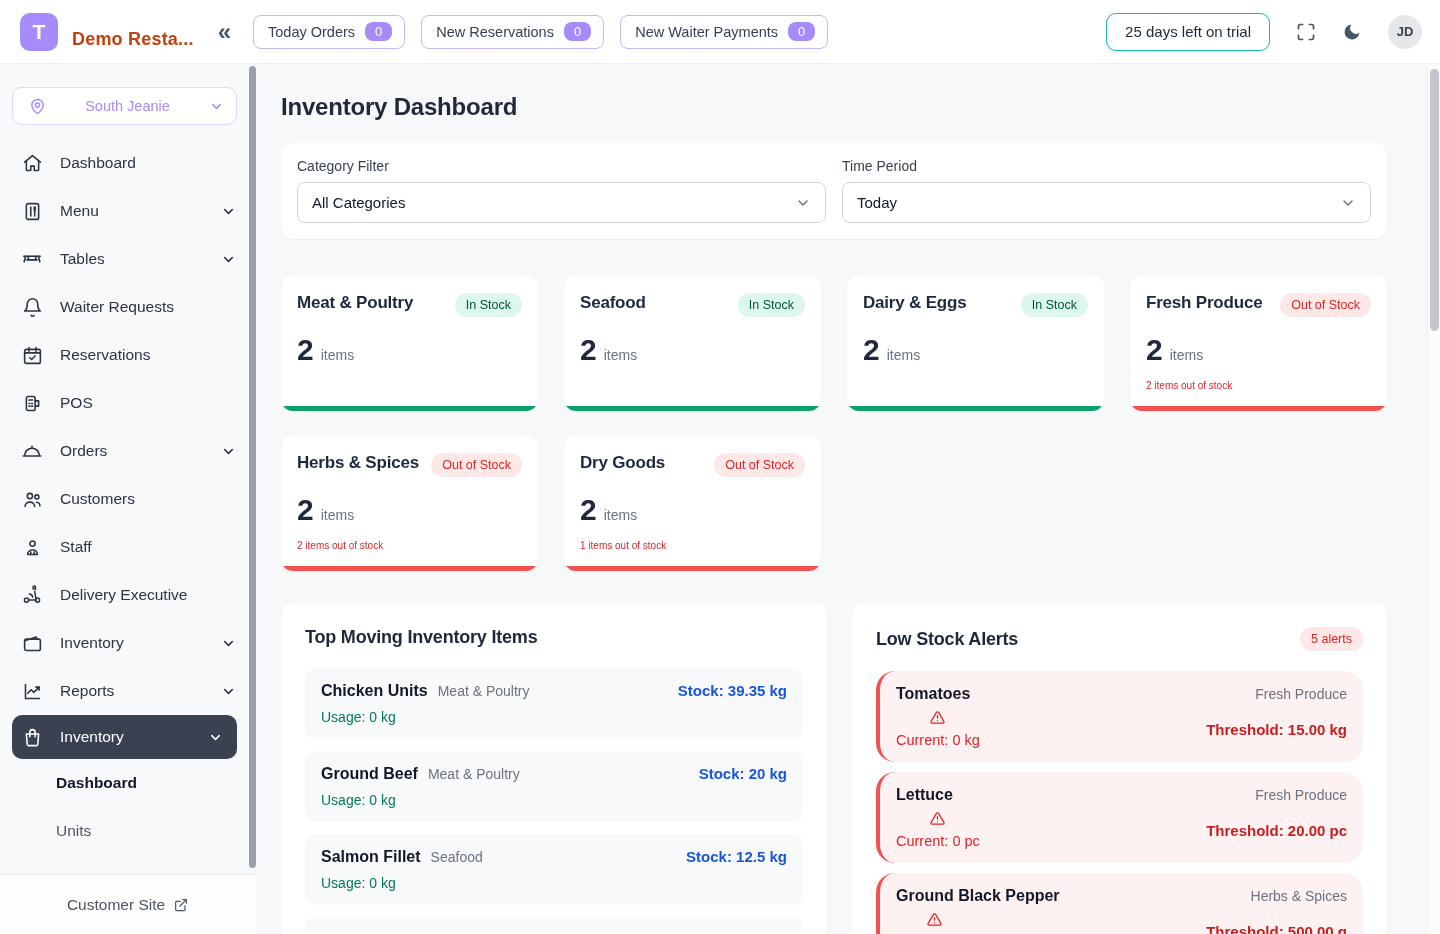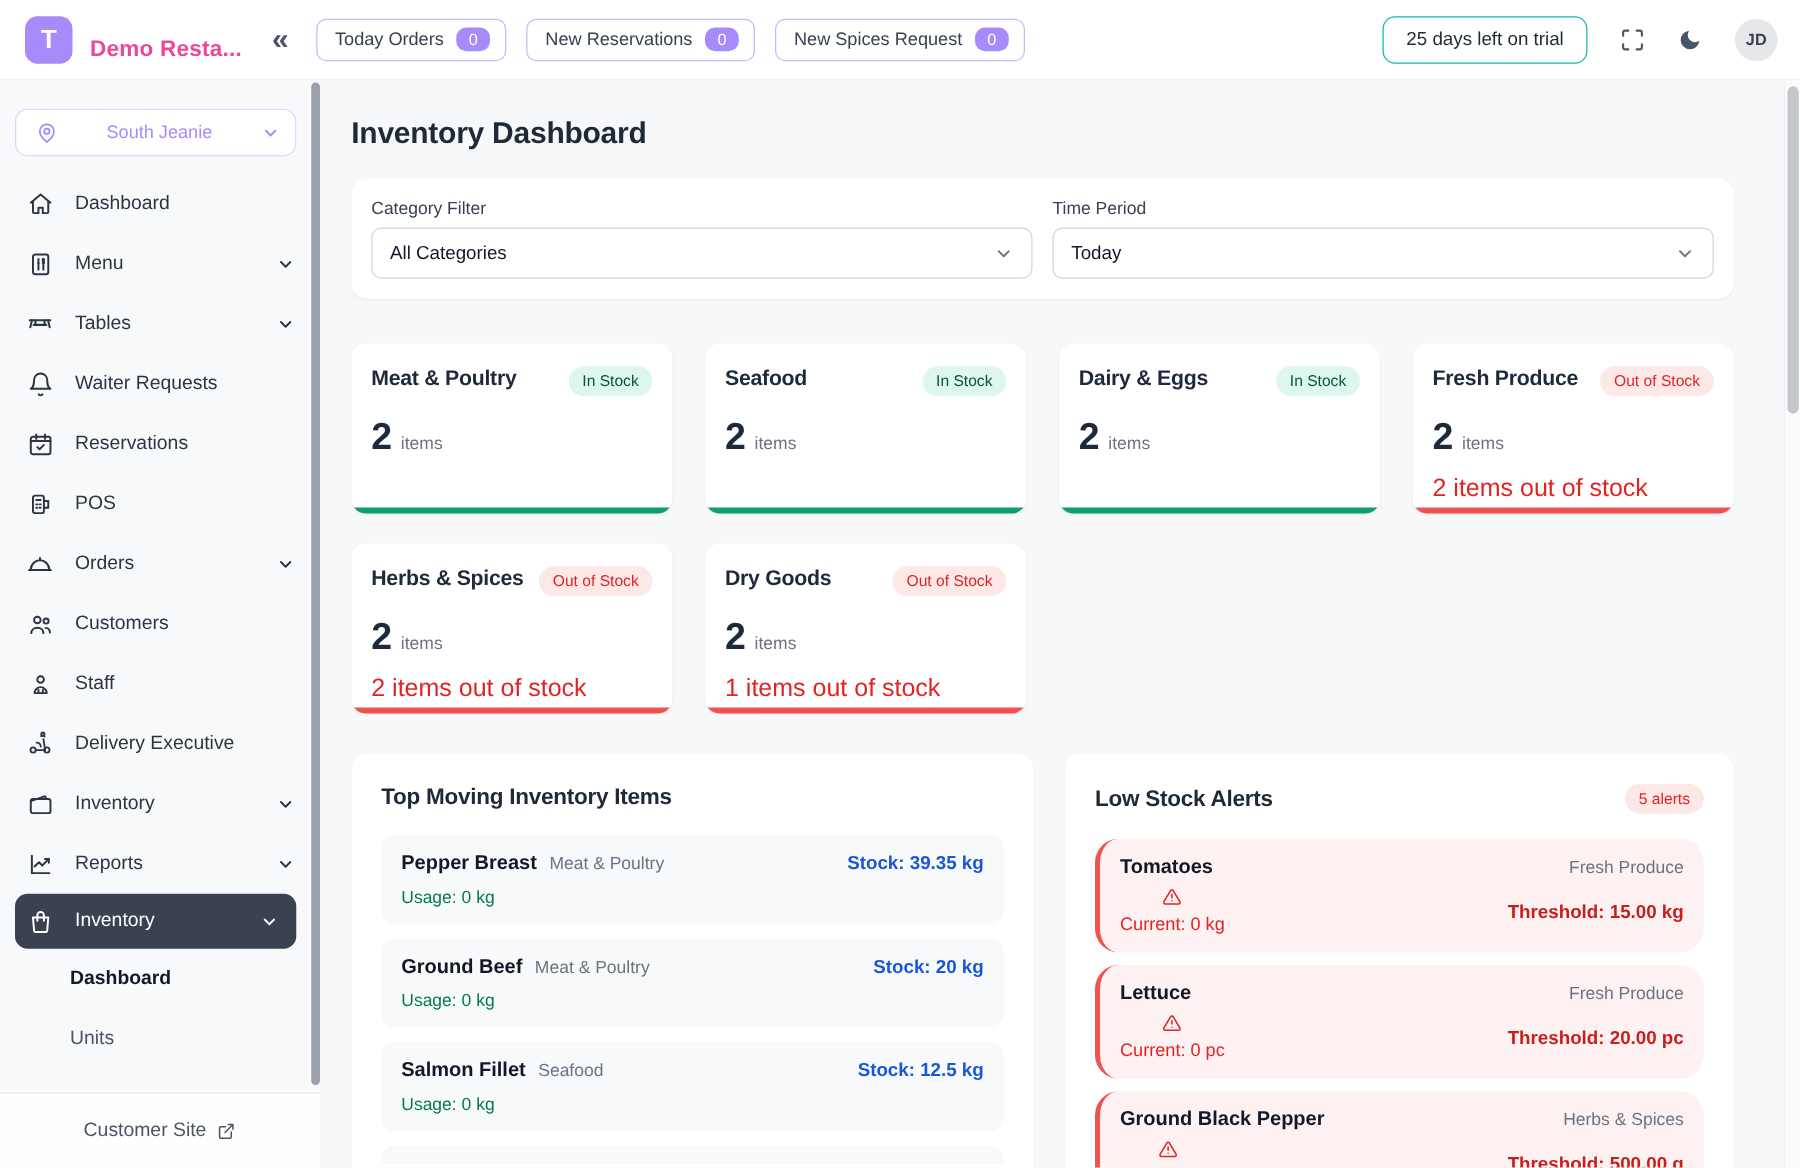--- a/index.html
+++ b/index.html
@@ -2,21 +2,21 @@
 <html><head>
 <meta charset="utf-8">
 <style>
   * { box-sizing: border-box; margin: 0; padding: 0; }
   html, body { width: 1440px; height: 934px; overflow: hidden; }
   body { font-family: "Liberation Sans", sans-serif; background: #f7f8fa; color: #1f2937; position: relative; }
 
   
   .header { position: absolute; top: 0; left: 0; right: 0; height: 64px; background: #ffffff; border-bottom: 1px solid #eef0f3; display: flex; align-items: center; z-index: 5; }
   .logo { width: 38px; height: 38px; border-radius: 10px; background: #a78bfa; color: #ffffff; font-size: 21px; font-weight: 700; display: flex; align-items: center; justify-content: center; margin-left: 20px; }
-  .app-title { font-size: 18px; font-weight: 700; color: #ec4899; margin-left: 14px; letter-spacing: .2px; margin-top: 16px; }
+  .app-title { font-size: 18px; font-weight: 700; color: #c2410c; margin-left: 14px; letter-spacing: .2px; margin-top: 16px; }
   .collapse-btn { margin-left: 24px; color: #475569; font-size: 24px; line-height: 1; cursor: pointer; font-weight: 600; user-select: none; }
   .quick-btns { display: flex; gap: 16px; margin-left: 22px; }
   .pill-btn { display: flex; align-items: center; gap: 10px; height: 34px; padding: 0 12px 0 14px; background: #fff; border: 1px solid #c6b9fb; border-radius: 8px; font-size: 14.5px; color: #374151; cursor: pointer; }
   .pill-badge { background: #a78bfa; color: #fff; font-size: 13px; font-weight: 500; border-radius: 8px; padding: 2px 10px; }
   .header-right { margin-left: auto; display: flex; align-items: center; gap: 26px; padding-right: 18px; }
   .trial-btn { height: 38px; padding: 0 18px; border: 1px solid #14b8a6; border-radius: 10px; background: #fff; font-size: 15px; font-weight: 500; color: #1f2937; display: flex; align-items: center; cursor: pointer; }
   .icon-btn { color: #475569; display: flex; align-items: center; cursor: pointer; }
   .avatar { width: 34px; height: 34px; border-radius: 50%; background: #e5e7eb; color: #374151; font-size: 13px; font-weight: 700; display: flex; align-items: center; justify-content: center; cursor: pointer; }
 
   
@@ -50,21 +50,21 @@
   .cat-grid { margin-top: 36px; display: grid; grid-template-columns: repeat(4, 1fr); gap: 24px 26px; }
   .cat-card { position: relative; background: #fff; border-radius: 12px; box-shadow: 0 1px 2px rgba(16,24,40,.06); height: 136px; padding: 18px 16px 0 16px; overflow: hidden; }
   .cat-head { display: flex; align-items: flex-start; justify-content: space-between; }
   .cat-name { font-size: 17px; font-weight: 700; color: #1e293b; letter-spacing: -0.2px; }
   .badge { font-size: 12.5px; font-weight: 400; border-radius: 999px; padding: 5px 11px; white-space: nowrap; }
   .badge.in { background: #def7ec; color: #03543f; }
   .badge.out { background: #fde8e8; color: #e02424; }
   .cat-count-row { display: flex; align-items: baseline; gap: 7px; margin-top: 16px; }
   .cat-count { font-size: 30px; font-weight: 800; color: #1e293b; }
   .cat-unit { font-size: 14px; color: #6b7280; }
-  .cat-outnote { margin-top: 13px; font-size: 20px; color: #e02424; }
+  .cat-outnote { margin-top: 13px; font-size: 10px; color: #e02424; }
   .cat-bar { position: absolute; left: 0; right: 0; bottom: 0; height: 5px; border-radius: 0 0 12px 12px; }
   .cat-bar.green { background: #0e9f6e; }
   .cat-bar.red { background: #f05252; }
 
   .panels { margin-top: 32px; display: grid; grid-template-columns: 546px 1fr; gap: 25px; align-items: start; }
   .panel { background: #fff; border-radius: 12px; box-shadow: 0 1px 2px rgba(16,24,40,.06); padding: 24px; min-height: 560px; }
   .panel-head { display: flex; align-items: center; justify-content: space-between; margin-bottom: 20px; }
   .panel-title { font-size: 18px; font-weight: 700; color: #1f2937; letter-spacing: -0.2px; }
   .alerts-badge { background: #fde8e8; color: #e02424; font-size: 12.5px; font-weight: 500; border-radius: 999px; padding: 5px 11px; }
 
@@ -97,21 +97,21 @@
   <div class="quick-btns">
     <div class="pill-btn">
       <span>Today Orders</span>
       <span class="pill-badge">0</span>
     </div>
     <div class="pill-btn">
       <span>New Reservations</span>
       <span class="pill-badge">0</span>
     </div>
     <div class="pill-btn">
-      <span>New Spices Request</span>
+      <span>New Waiter Payments</span>
       <span class="pill-badge">0</span>
     </div>
   </div>
 
   <div class="header-right">
     <div class="trial-btn">25 days left on trial</div>
     <div class="icon-btn">
       <svg width="20" height="20" viewBox="0 0 24 24" fill="none" stroke="currentColor" stroke-width="2" stroke-linecap="round" stroke-linejoin="round">
           <path d="M8 3H5a2 2 0 0 0-2 2v3"></path>
           <path d="M16 3h3a2 2 0 0 1 2 2v3"></path>
@@ -430,21 +430,21 @@
   </div>
 
   <div class="panels">
 
     <div class="panel">
       <div class="panel-head">
         <div class="panel-title">Top Moving Inventory Items</div>
       </div>
       <div class="tm-row">
         <div class="tm-top">
-          <span class="tm-name">Pepper Breast</span>
+          <span class="tm-name">Chicken Units</span>
           <span class="tm-cat">Meat &amp; Poultry</span>
           <span class="tm-stock">Stock: 39.35 kg</span>
         </div>
         <div class="tm-usage">Usage: 0 kg</div>
       </div>
       <div class="tm-row">
         <div class="tm-top">
           <span class="tm-name">Ground Beef</span>
           <span class="tm-cat">Meat &amp; Poultry</span>
           <span class="tm-stock">Stock: 20 kg</span>

